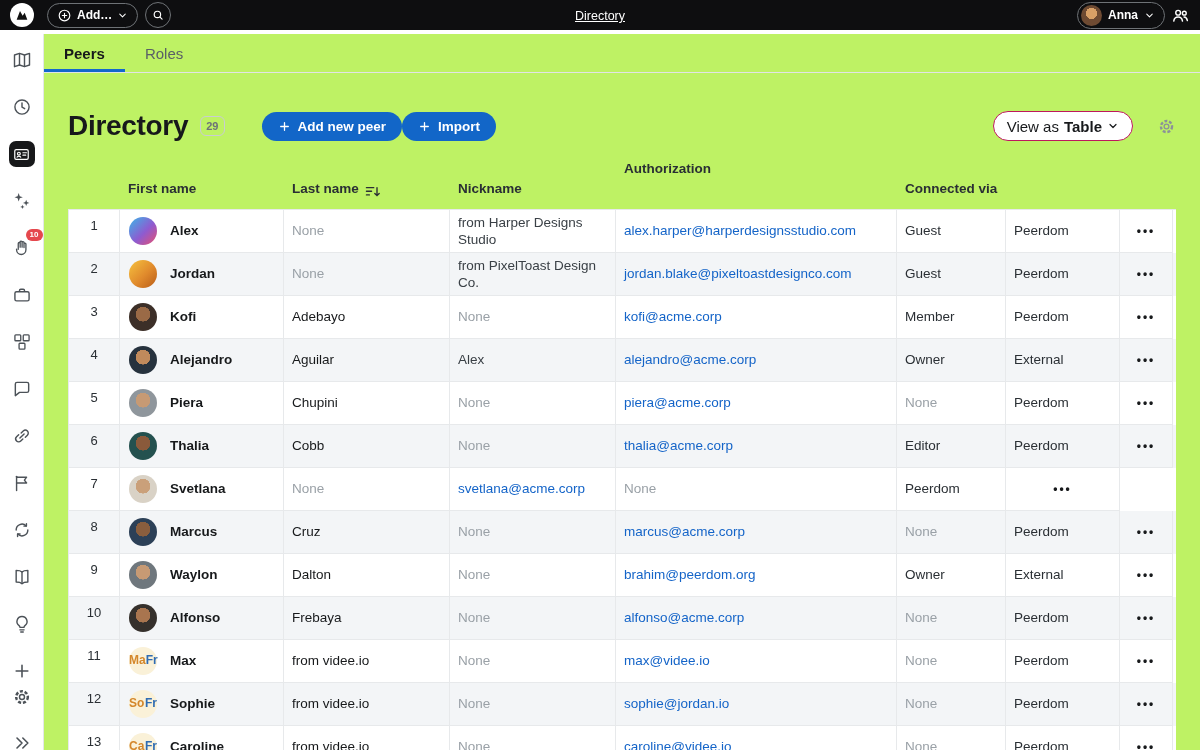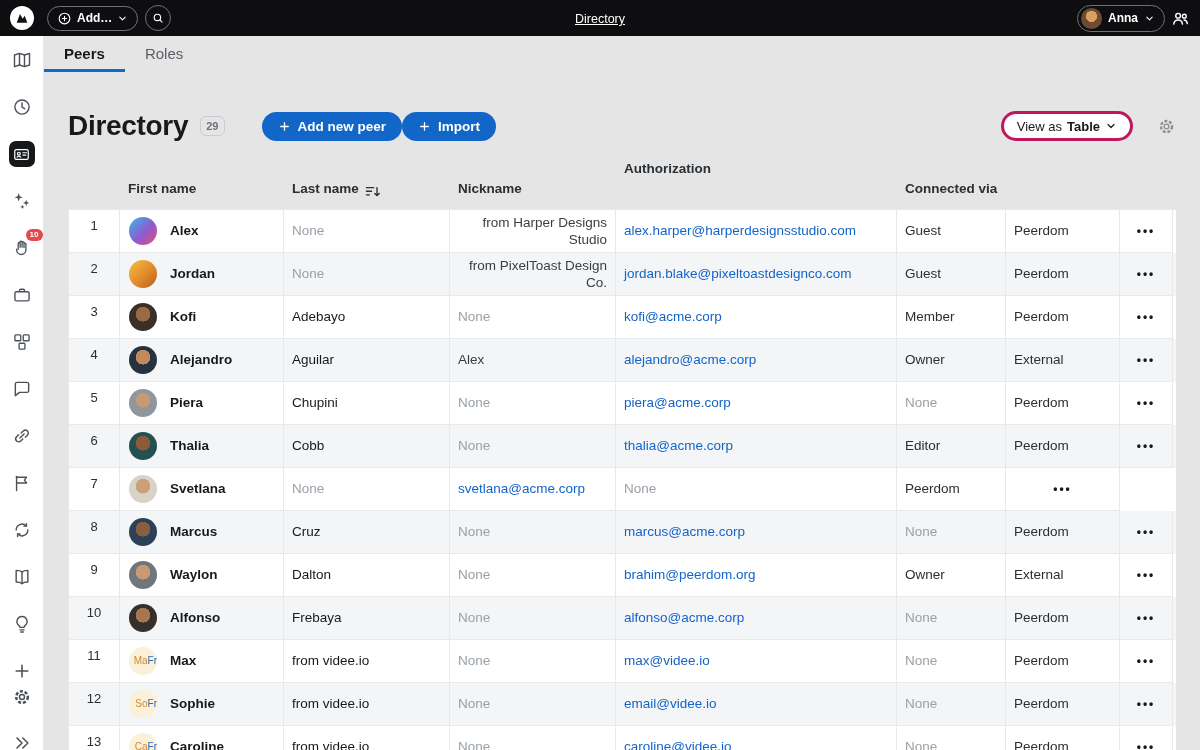--- a/index.html
+++ b/index.html
@@ -1,20 +1,20 @@
 <!DOCTYPE html>
 <html><head>
 <meta charset="utf-8">
 <style>
   * { margin:0; padding:0; box-sizing:border-box; }
   html,body { width:1200px; height:750px; overflow:hidden; background:#fff;
     font-family:"Liberation Sans", sans-serif; }
 
   
-  .topbar { position:absolute; top:0; left:0; width:1200px; height:36px; background:#0e0e10;
+  .topbar { position:absolute; top:0; left:0; width:1200px; height:30px; background:#0e0e10;
     display:flex; align-items:center; padding:0 10px; z-index:5; }
   .logo { width:24px; height:24px; border-radius:50%; background:#fff; display:flex;
     align-items:center; justify-content:center; margin-right:13px; }
   .add-pill { height:25px; border:1px solid #6e7276; border-radius:13px; display:flex;
     align-items:center; gap:5px; padding:0 9px; color:#fff; background:transparent;
     font-size:12px; font-weight:bold; cursor:pointer; }
   .search-btn { width:26px; height:26px; border-radius:50%; border:1px solid #6e7276;
     margin-left:7px; display:flex; align-items:center; justify-content:center;
     background:transparent; color:#fff; cursor:pointer; }
   .topbar-center { position:absolute; left:0; right:0; text-align:center; }
@@ -35,62 +35,62 @@
   .side-bottom { margin-top:auto; display:flex; flex-direction:column; gap:20px; align-items:center; }
   .side-btn { width:26px; height:26px; display:flex; align-items:center; justify-content:center;
     color:#4c5258; background:none; border:none; position:relative; cursor:pointer; }
   .side-btn.active { background:#17181a; border-radius:7px; color:#fff; }
   .side-btn svg { width:20px; height:20px; }
   .side-btn.active svg { width:17px; height:17px; }
   .badge-red { position:absolute; top:-6px; right:-8px; background:#e5484d; color:#fff;
     font-size:8px; font-weight:bold; border-radius:8px; padding:2px 4px; line-height:1; }
 
   
-  .main { position:absolute; top:34px; left:44px; right:0; bottom:0; background:#e5e5e5; overflow:hidden; }
+  .main { position:absolute; top:34px; left:44px; right:0; bottom:0; background:#bef264; overflow:hidden; }
   .tabbar { height:39px; border-bottom:1px solid #e2e4e6; display:flex; align-items:stretch; }
   .tab { padding:0 20px; display:flex; align-items:center; font-size:15px; color:#5a6066;
     border:none; background:none; cursor:pointer; }
   .tab.active { color:#17191b; font-weight:bold; box-shadow:inset 0 -3px 0 #1368cd; }
 
   .content { padding:0 24px; }
   .title-row { margin-top:36px; display:flex; align-items:center; height:34px; }
   h1.title { font-size:28px; color:#17191b; letter-spacing:-0.3px; font-weight:bold; }
   .count-badge { margin-left:12px; border:1px solid #c9cdd1; border-radius:6px; color:#6c7278;
     font-size:11px; padding:3px 5px; font-weight:bold; }
   .btn-group { margin-left:37px; display:flex; }
   .btn-blue { background:#1266c8; color:#fff; border:none; border-radius:15px; height:29px;
     padding:0 16px; font-size:13.5px; font-weight:bold; display:flex; align-items:center;
     gap:7px; cursor:pointer; }
   .right-controls { margin-left:auto; display:flex; align-items:center; }
-  .view-pill { height:30px; border:3px solid #be185d; border-radius:16px; background:#fff;
-    padding:0 13px; display:flex; align-items:center; gap:5px; font-size:13px; color:#17191b;
+  .view-pill { height:30px; border:1px solid #be185d; border-radius:16px; background:#fff;
+    padding:0 13px; display:flex; align-items:center; gap:5px; font-size:15px; color:#17191b;
     cursor:pointer; }
   .view-pill b { font-weight:bold; }
   .settings-btn { margin-left:24px; background:none; border:none; color:#8b9199; display:flex; cursor:pointer; }
 
   
   .tbl-head, .t-row { display:grid; grid-template-columns:52px 164px 166px 166px 281px 109px 114px 53px; }
   .tbl-head { margin-top:16px; height:50px; }
   .h-cell { align-self:end; padding:0 8px 10px; font-size:13.5px; font-weight:bold; color:#2a2f34;
     line-height:1.4; display:flex; align-items:flex-end; gap:6px; cursor:pointer; }
   .h-cell.raised { padding-bottom:30px; }
   .tbl-body { border-top:1px solid #e7e9eb; }
   .t-row { min-height:43px; background:#fff; cursor:pointer; }
   .t-row.alt { background:#f3f5f7; }
   .cell { border-right:1px solid #e7e9eb; border-bottom:1px solid #e7e9eb; display:flex;
     align-items:center; padding:2px 8px; font-size:13.5px; color:#2a2f34; line-height:1.28; }
   .t-row .cell:first-child { border-left:1px solid #e7e9eb; }
   .c-num { justify-content:center; align-items:flex-start; padding-top:8px; font-size:13px; }
   .c-first { gap:13px; padding-left:9px; font-weight:bold; color:#17191b; }
   .avatar { width:28px; height:28px; border-radius:50%; flex:0 0 28px; }
-  .avatar.initials { background:#faf1d8; display:flex; align-items:center; justify-content:flex-end;
-    font-size:10px; font-weight:normal; letter-spacing:0; }
+  .avatar.initials { background:#faf1d8; display:flex; align-items:center; justify-content:space-between;
+    font-size:12px; font-weight:bold; letter-spacing:0; }
   .in1 { color:#d4872b; } .in2 { color:#2f6cb3; }
   .c-last { font-weight:normal; color:#17191b; }
-  .c-nick { color:#3a4046;text-align:right; }
+  .c-nick { color:#3a4046; }
   .muted { color:#9aa1a7 !important; font-weight:normal !important; }
   .email { color:#1464c8; text-decoration:none; cursor:pointer; }
   .c-actions { justify-content:center; }
   .dots { background:none; border:none; font-size:12px; font-weight:bold; letter-spacing:2px;
     color:#17191b; cursor:pointer; }
 </style>
 </head>
 <body>
 
 <div class="topbar">
@@ -504,21 +504,21 @@
     <div class="cell c-first">
             <div class="avatar initials">
               <span class="in1">So</span>
               <span class="in2">Fr</span>
             </div>
       <span class="name">Sophie</span>
     </div>
     <div class="cell c-last">from videe.io</div>
     <div class="cell c-nick muted">None</div>
     <div class="cell c-email">
-      <a class="email" href="#">email@videe.io</a>
+      <a class="email" href="#">sophie@jordan.io</a>
     </div>
     <div class="cell c-auth muted">None</div>
     <div class="cell c-via">Peerdom</div>
     <div class="cell c-actions">
       <button class="dots">•••</button>
     </div>
   </div>
 
   <div class="t-row">
     <div class="cell c-num">13</div>

